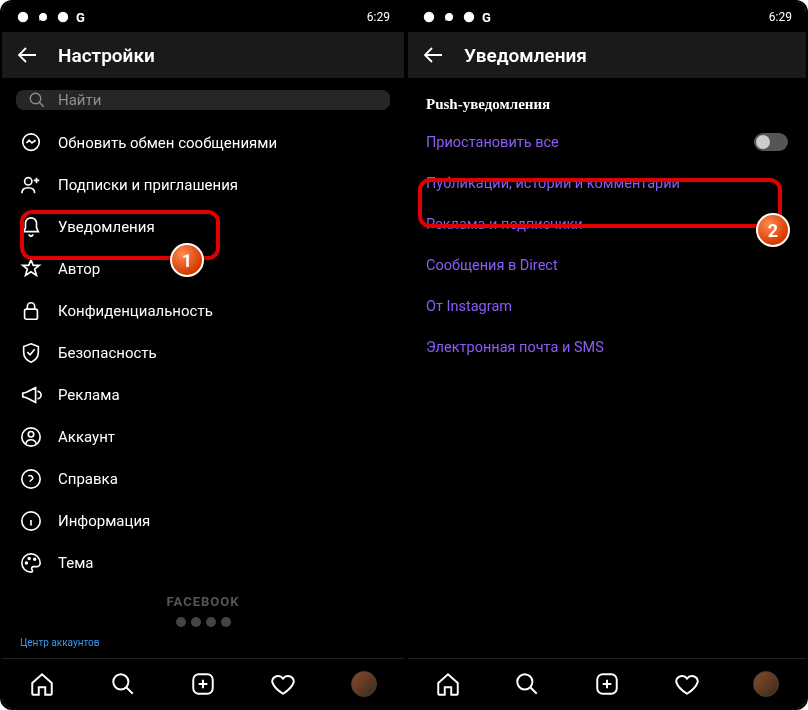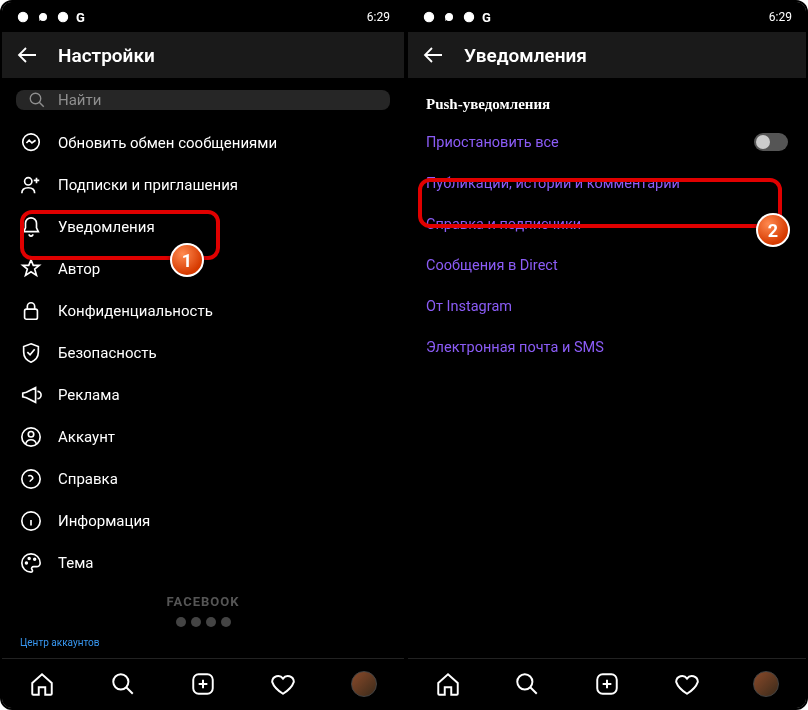--- a/index.html
+++ b/index.html
@@ -233,21 +233,21 @@
     <div class="content">
       <div class="section-title">Push-уведомления</div>
       <div class="subitem">
         <span>Приостановить все</span>
         <div class="toggle"></div>
       </div>
       <div class="subitem">
         <span>Публикации, истории и комментарии</span>
       </div>
       <div class="subitem">
-        <span>Справка и подписчики</span>
+        <span>Реклама и подписчики</span>
       </div>
       <div class="subitem">
         <span>Сообщения в Direct</span>
       </div>
       <div class="subitem">
         <span>От Instagram</span>
       </div>
       <div class="subitem">
         <span>Электронная почта и SMS</span>
       </div>

